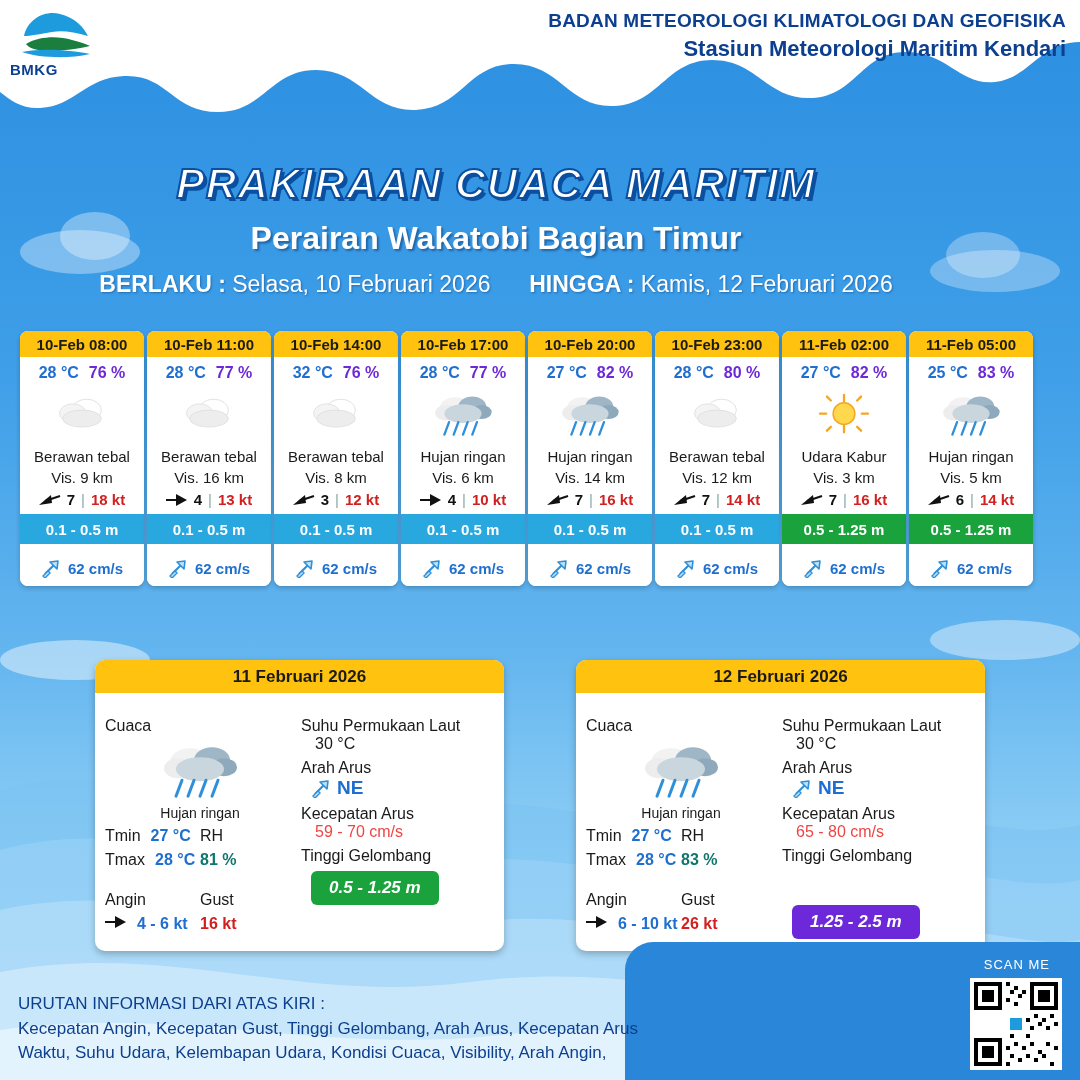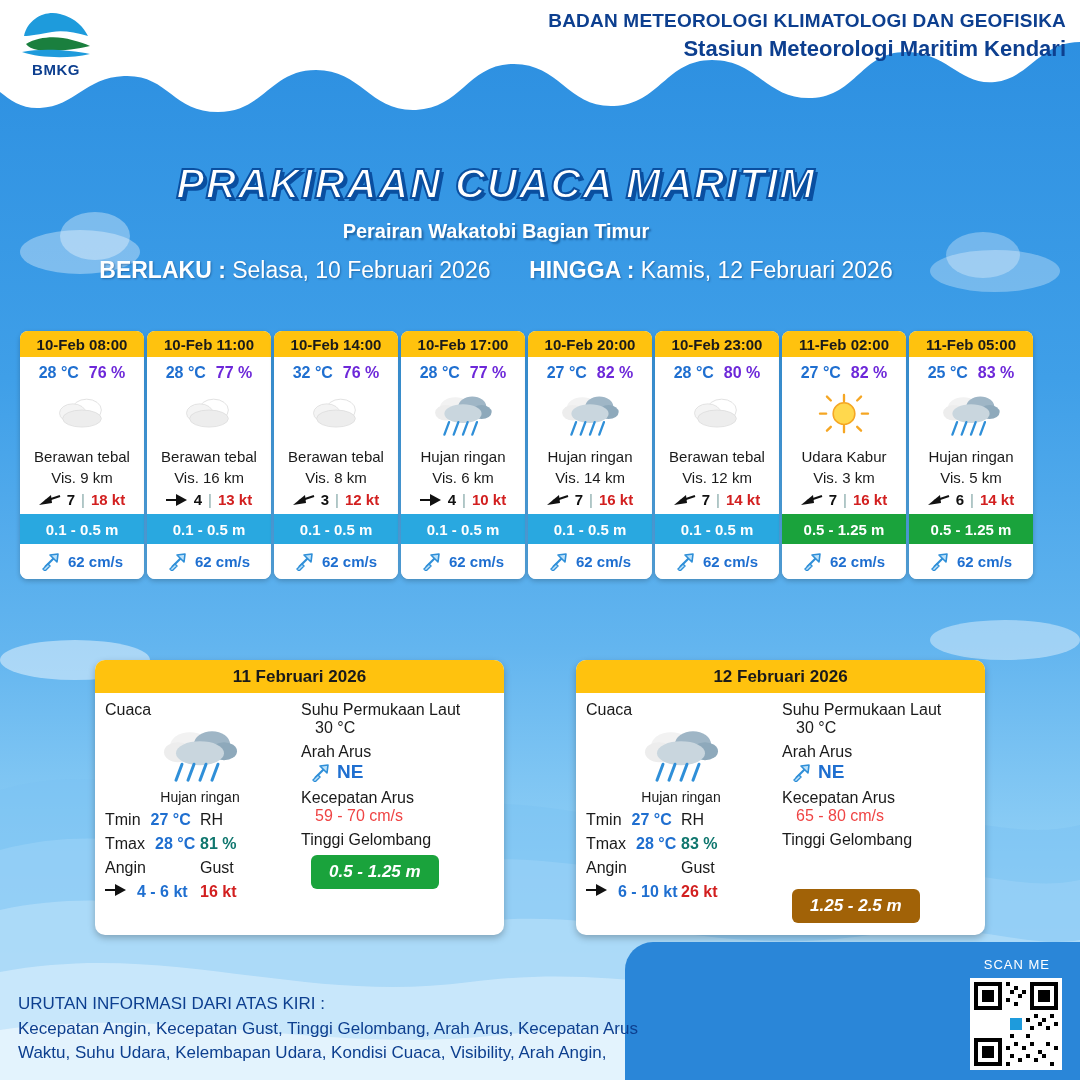--- a/index.html
+++ b/index.html
@@ -25,35 +25,35 @@
   .header {
     position: absolute; top: 0; left: 0; width: 1080px; height: 92px;
     z-index: 6;
     color: #0b3d91;
   }
   .hdr-text {
     position:absolute; right: 14px; top: 10px; text-align: right;
   }
   .hdr-line1 { font-size: 19px; font-weight: bold; letter-spacing: .2px; color:#0d3f8f; }
   .hdr-line2 { font-size: 22px; font-weight: bold; margin-top: 4px; color:#0d3f8f; }
-  .logo { position:absolute; left: 10px; top: 6px; width: 92px; height: 78px; text-align:center; }
+  .logo { position:absolute; left: 10px; top: 6px; width: 92px; height: 78px; }
   .logo svg { display:block; margin: 0 auto; }
   .logo .logo-text { font-size: 15px; font-weight: bold; color:#0d3f8f; letter-spacing:.5px; margin-top:1px;}
 
   
   .title-wrap { position:absolute; top: 160px; left: 0; width: 992px; text-align:center; z-index:6; }
   .title-main {
     font-size: 42px; font-weight: bold; font-style: italic; letter-spacing: 1.5px;
     color: #ffffff;
     -webkit-text-stroke: 2px #0a4fa0;
     text-shadow: 3px 3px 0 #0a4fa0;
   }
   .title-sub {
     margin-top: 12px;
-    font-size: 20px; font-weight: bold; color: #ffffff;
+    font-size: 32px; font-weight: bold; color: #ffffff;
     text-shadow: 2px 2px 2px rgba(0,40,90,.45);
   }
   .valid-row {
     margin-top: 14px; font-size: 23px; color: #ffffff; font-weight: normal;
     text-shadow: 1px 1px 2px rgba(0,40,90,.4);
   }
   .valid-row b { font-weight: bold; }
   .valid-gap { display:inline-block; width: 26px; }
 
   
@@ -87,57 +87,57 @@
   .wind-row .sep { color:#8aa; }
   .wind-row .kt { font-weight: bold; color:#d21f1f; }
   .wave-band {
     text-align:center; font-size: 15px; color:#ffffff; font-weight: bold;
     padding: 7px 0 6px;
   }
   .wave-low { background: #29a8e0; }
   .wave-mid { background: #1aa33c; }
   .cur-row {
     display:flex; align-items:center; justify-content:center; gap:7px;
-    padding: 7px 0 8px; font-size: 15px; color:#1f6fd0; font-weight:bold;
+    padding: 14px 0 8px; font-size: 15px; color:#1f6fd0; font-weight:bold;
     background:#fff;
   }
 
   
   .days { position:absolute; top: 660px; left: 95px; width: 890px; display:flex; gap: 72px; z-index:6; }
   .day {
     width: 409px; background:#ffffff; border-radius: 10px;
     box-shadow: 0 3px 7px rgba(0,0,0,.25); overflow:hidden;
   }
   .day-title {
     background:#ffc20e; color:#1a1a1a; font-weight:bold; font-size: 17px;
     text-align:center; padding: 7px 0 6px;
   }
   .day-body { display:flex; padding: 8px 10px 12px; }
   .day-left { width: 190px; }
   .day-right { flex: 1; padding-left: 6px; }
-  .lbl { font-size: 16px; color:#1a1a1a; }
+  .lbl { font-size: 16px; color:#1a1a1a;margin-top:16px; }
   .day-left .dl-icon { height: 68px; display:flex; align-items:center; justify-content:center; margin-top:2px;}
   .day-left .dl-cond { text-align:center; font-size: 14px; color:#1a1a1a; }
   .kv { display:flex; gap: 10px; margin-top: 6px; font-size: 16px; align-items:baseline; }
   .kv .k { color:#1a1a1a; }
   .kv .v { font-weight:bold; color:#1f6fd0; }
   .kv .v-green { font-weight:bold; color:#0f766e; }
   .kv .v-red { font-weight:bold; color:#d21f1f; }
   .two-col { display:flex; }
   .two-col > div { flex:1; }
   .sst-val { font-size:16px; color:#1a1a1a; margin-left: 14px; }
   .arus-val { font-size: 19px; font-weight:bold; color:#1f6fd0; display:flex; align-items:center; gap:6px; margin-left: 10px;}
   .spd-val { font-size:16px; color:#ef4444; margin-left: 14px; }
   .wave-pill {
     margin-top: 6px; margin-left: 10px; display:inline-block;
     padding: 7px 18px; border-radius: 6px; color:#fff; font-weight:bold; font-size:17px;
     font-style: italic;
   }
   .wave-pill.green { background:#1aa33c; }
-  .wave-pill.yellow { background:#a16207; color:#fff;margin-top:40px; }
+  .wave-pill.yellow { background:#6d28d9; color:#fff;margin-top:40px; }
 
   
   .footer-note {
     position:absolute; left: 18px; bottom: 14px; z-index:7;
     font-size: 17px; font-weight:normal; color:#0d3f8f; line-height:1.45;
   }
   .qr-panel {
     position:absolute; right: 0; bottom: 0; width: 455px; height: 138px;
     background:#2a86d8; border-top-left-radius: 28px; z-index:6;
   }

